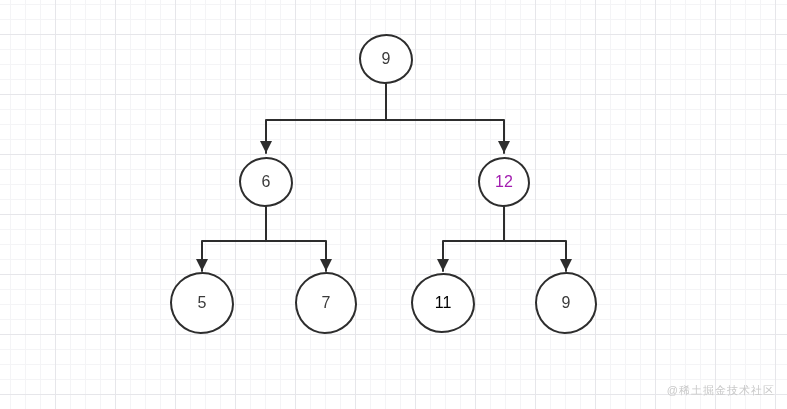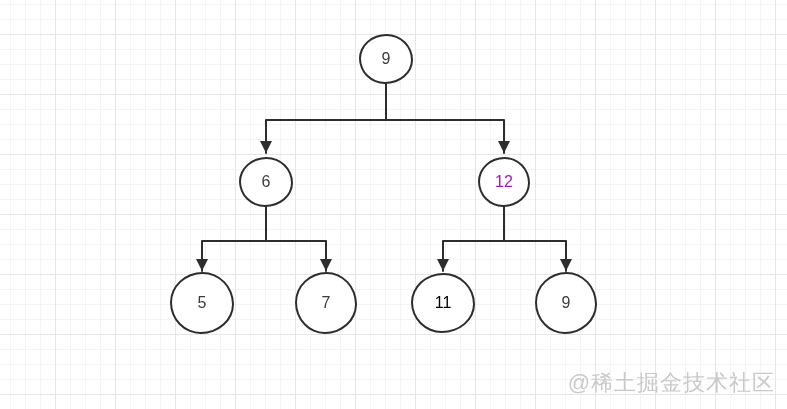--- a/index.html
+++ b/index.html
@@ -51,21 +51,21 @@
   .edge-line {
     fill: none;
     stroke-width: 2;
     stroke-linecap: round;
     stroke-linejoin: round;
   }
   .watermark {
     position: absolute;
     right: 12px;
     bottom: 11px;
-    font-size: 22px;
+    font-size: 11px;
     letter-spacing: 1px;
     user-select: none;
     pointer-events: none;
   }
 </style>
 </head>
 <body>
 
 <div id="canvas" style="width: 787px; height: 409px; background-color: rgb(255, 255, 255); background-image: linear-gradient(to right, rgb(230, 230, 234) 1px, transparent 1px), linear-gradient(rgb(230, 230, 234) 1px, transparent 1px), linear-gradient(to right, rgb(244, 244, 246) 1px, transparent 1px), linear-gradient(rgb(244, 244, 246) 1px, transparent 1px); background-size: 60px 60px, 60px 60px, 15px 15px, 15px 15px; background-position: 55px 0px, 0px 34px, 10px 0px, 0px 4px;">
   <svg id="edge-layer" xmlns="http://www.w3.org/2000/svg" viewBox="0 0 787 409" width="787" height="409">

